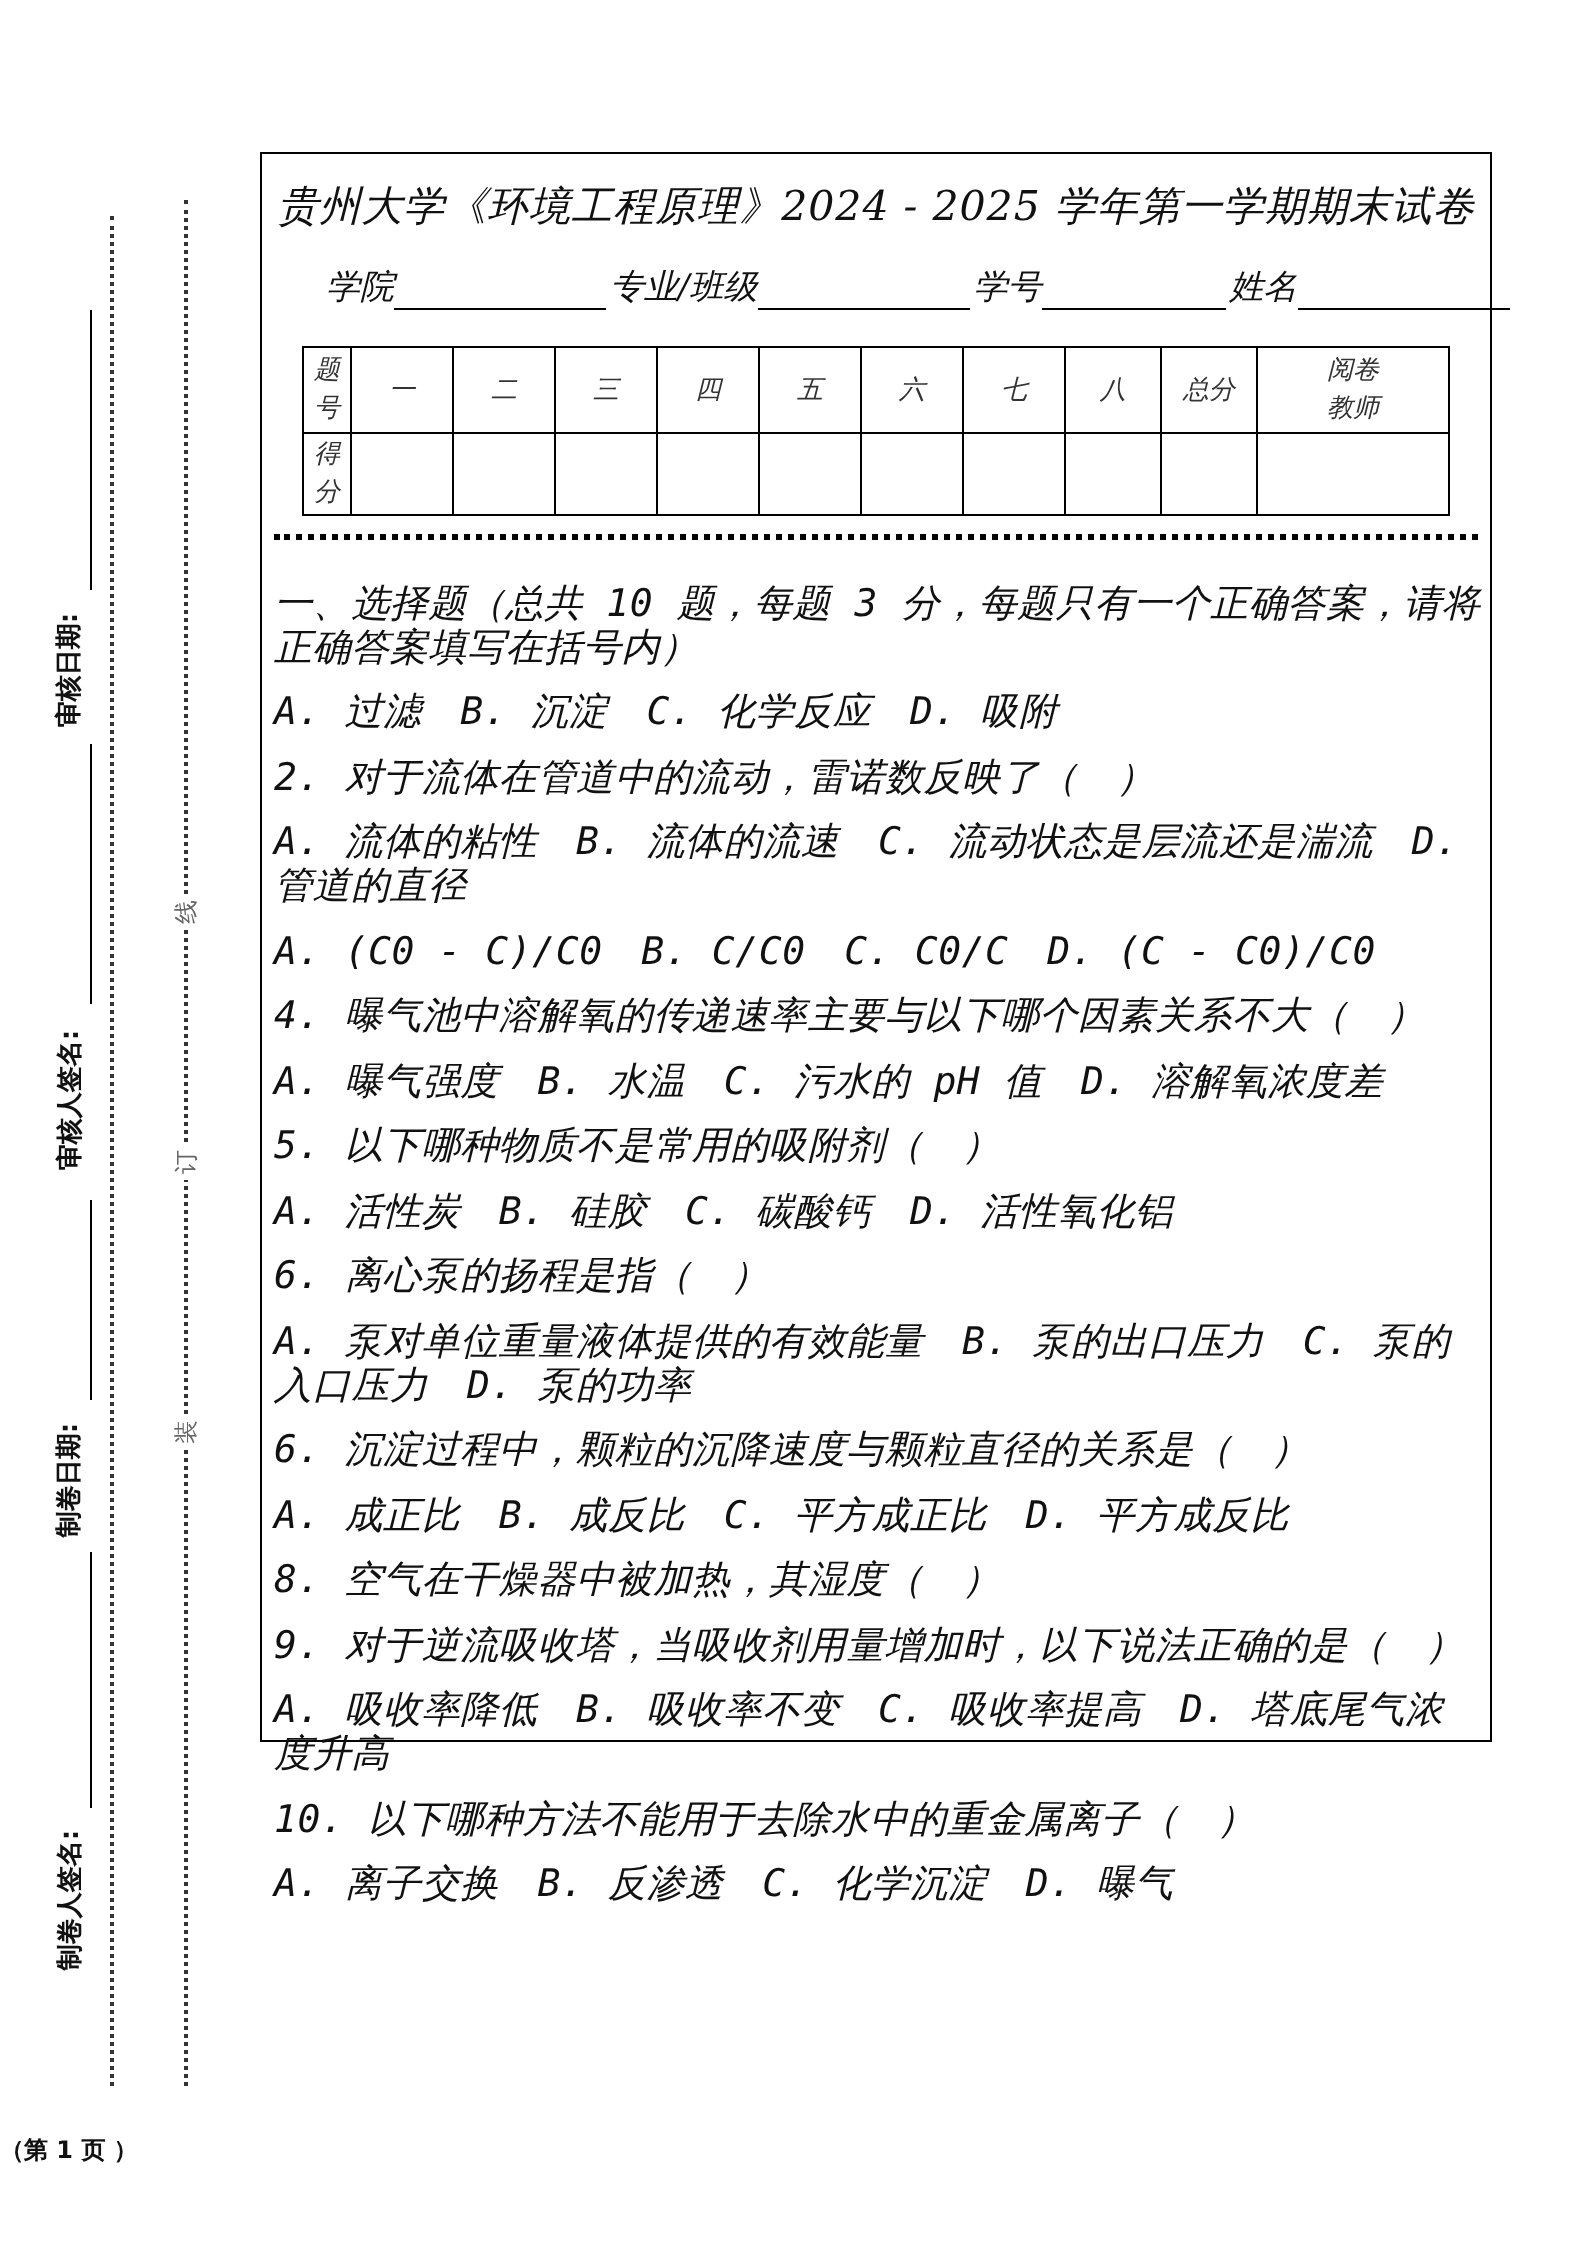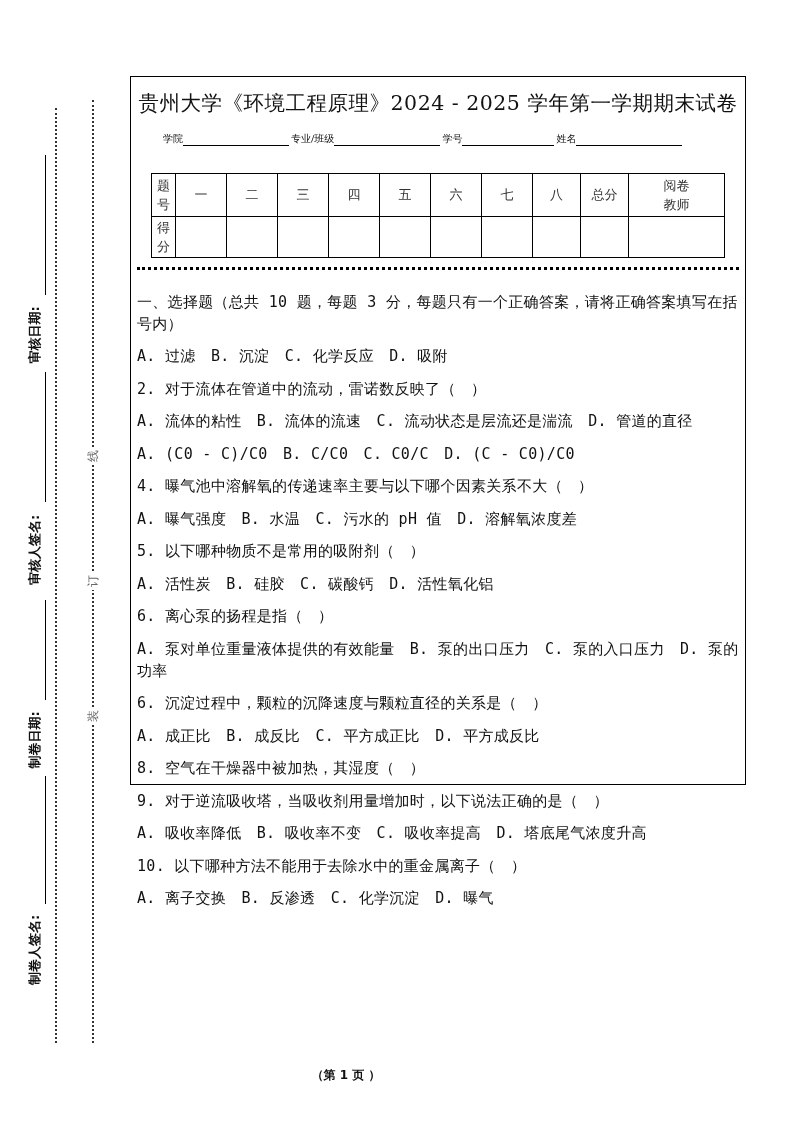--- a/index.html
+++ b/index.html
@@ -12,40 +12,40 @@
   .dot1 { left: 55px; top: 108px; height: 935px; }
   .dot2 { left: 92px; top: 100px; height: 943px; }
   .bind-char { position: absolute; left: 84px; width: 18px; height: 18px; background: #fff;
      font-size: 12px; color: #666; text-align: center; line-height: 18px; transform: rotate(-90deg); }
   .vlabel { position: absolute; left: 20px; width: 30px; display: flex; align-items: center; justify-content: center; }
   .vlabel span { display: inline-block; transform: rotate(-90deg); white-space: nowrap;
      font-family: "DejaVu Sans", "Liberation Sans", sans-serif; font-weight: bold; font-size: 13px; }
   .vline { position: absolute; left: 45px; width: 0; border-left: 1.2px solid #000; }
 
   
-  .frame { position: absolute; left: 130px; top: 76px; width: 616px; height: 709px; border: 1.2px solid #000; }
+  .frame { position: absolute; left: 130px; top: 76px; width: 616px; height: 795px; border: 1.2px solid #000; font-style: italic; }
   .title { position: absolute; left: 0; top: 12px; width: 100%; text-align: center; font-size: 20.5px; letter-spacing: 0.5px; }
-  .info-row { position: absolute; left: 32px; top: 55px; display: flex; align-items: flex-end; font-size: 10px; }
+  .info-row { position: absolute; left: 32px; top: 55px; display: flex; align-items: flex-end; font-size: 17px; }
   .info-row .lbl { white-space: nowrap; }
   .info-row .blank { display: inline-block; border-bottom: 1px solid #000; height: 12px; margin-right: 2px; }
 
   table.score { position: absolute; left: 20px; top: 96px; border-collapse: collapse; }
   table.score td { border: 1px solid #000; text-align: center; font-size: 13px; color: #333; }
   table.score tr.h td { height: 43px; }
   table.score tr.g td { height: 41px; }
   table.score td .stack { display: block; line-height: 19px; }
 
   .dotsep { position: absolute; left: 6px; top: 190px; width: 602px; height: 0; border-top: 3px dotted #000; }
 
   .content { position: absolute; left: 6px; top: 214px; width: 604px;
-     font-family: "DejaVu Sans Mono", "Liberation Mono", monospace; font-size: 15px; line-height: 22px; }
+     font-family: "DejaVu Sans Mono", "Liberation Mono", monospace; font-size: 19px; line-height: 22px; }
   .content p { margin: 0 0 10.5px 0; letter-spacing: 0.3px; }
   .content p.sec { margin-bottom: 10px; }
 
-  .footer { position: absolute; left: 0; top: 1067px; width: 692px; text-align: center;
+  .footer { position: absolute; left: 0; top: 1067px; width: 692px; text-align: left;
      font-family: "DejaVu Sans", "Liberation Sans", sans-serif; font-weight: bold; font-size: 12px; }
 </style>
 </head>
 <body>
 
 <div class="binding">
   <div class="dotline dot1"></div>
   <div class="dotline dot2"></div>
   <div class="bind-char" style="top:447px">线</div>
   <div class="bind-char" style="top:572px">订</div>

